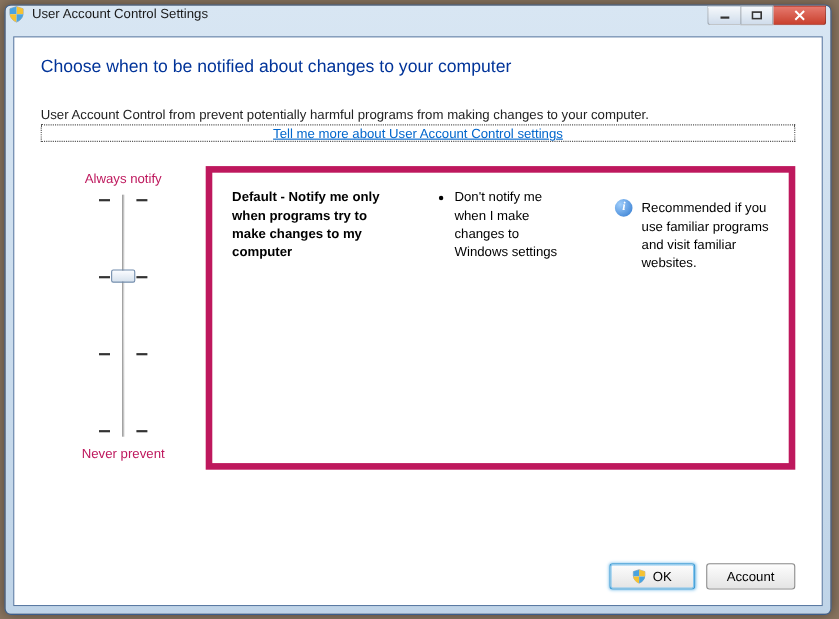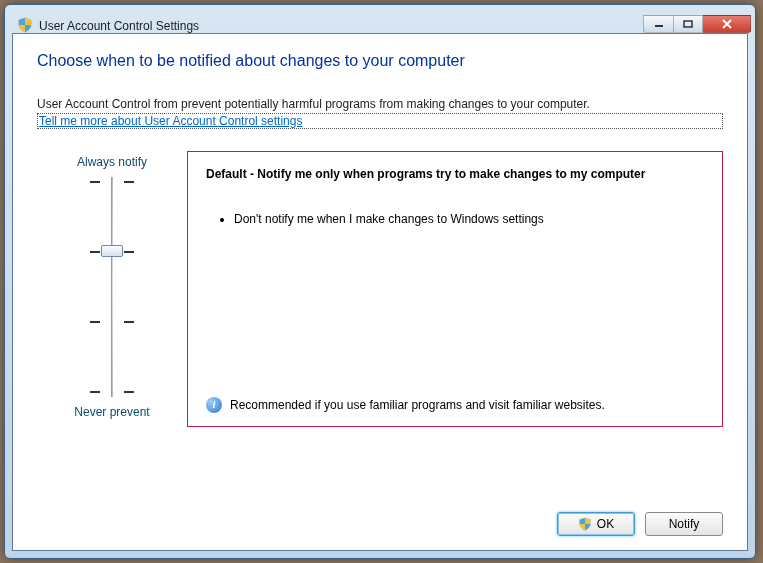--- a/index.html
+++ b/index.html
@@ -21,22 +21,22 @@
       background: linear-gradient(to bottom, #d8e6f3, #bfd4e8);
       border: 1px solid #3b5d8a;
       border-radius: 6px;
       box-shadow: 0 0 12px rgba(0,0,0,0.4);
       display: flex;
       flex-direction: column;
     }
     .titlebar {
       height: 28px;
       display: flex;
-      align-items: flex-end;
-      padding: 0 4px 0 12px;
+      align-items: flex-start;
+      padding: 0 4px 0 2px;
       background: transparent;
     }
     .titlebar-icon {
       width: 16px; height: 16px; margin-right: 6px;
     }
     .title-text {
       flex: 1;
       color: #1a1a1a;
       font-size: 12px;
     }
@@ -76,34 +76,35 @@
       color: #222;
       font-size: 12px;
       line-height: 1.4;
     }
     .link {
       color: #0066cc;
       text-decoration: underline;
       border: 1px dotted #555;
       display: inline-block;
       padding: 0 1px;
+      text-align: center;
     }
     .body-area {
       display: flex;
       margin-top: 22px;
     }
     .slider-block {
       width: 150px;
       display: flex;
       flex-direction: column;
       align-items: center;
     }
     .slider-label-top, .slider-label-bottom {
       font-size: 12px;
-      color: #0c4a6e;
+      color: #be185d;
       margin: 4px 12px 8px;
     }
     .slider-label-bottom { margin-top: 8px; }
     .slider-track {
       position: relative;
       height: 220px;
       width: 60px;
       display: flex;
       justify-content: center;
     }
@@ -128,25 +129,25 @@
       position: absolute;
       left: 50%;
       transform: translateX(-50%);
       width: 22px; height: 12px;
       background: linear-gradient(#fafcff,#d7e2ee);
       border: 1px solid #6f8aab;
       border-radius: 2px;
     }
     .desc-panel {
       flex: 1;
-      border: 1px solid #be185d;
+      border: 6px solid #be185d;
       padding: 14px 16px 12px 18px;
       min-height: 244px;
       display: flex;
-      flex-direction: column;
+      flex-direction: row;
       gap: 18px;
     }
     .desc-title { font-weight: bold; font-size: 12px; margin-bottom: 10px; line-height:1.4;}
     .desc-list { margin-left: 28px; font-size: 12px; line-height:1.4;}
     .desc-list li { margin-bottom: 6px; list-style: disc; }
     .spacer { flex: 1; }
     .recommend {
       display: flex; align-items: flex-start; gap: 8px;
       font-size: 12px; line-height:1.4; margin-top:10px;
     }
@@ -264,17 +265,17 @@
         <svg class="shield-mini" viewBox="0 0 16 16">
           <path d="M8 1 L14 3 V7 C14 11 11 14 8 15 C5 14 2 11 2 7 V3 Z" fill="#fff" stroke="#777" stroke-width="0.5"></path>
           <path d="M8 1 L14 3 V8 H8 Z" fill="#f5c233"></path>
           <path d="M8 1 L2 3 V8 H8 Z" fill="#4aa3e0"></path>
           <path d="M2 8 H8 V15 C5 14 2 11 2 8 Z" fill="#f5c233"></path>
           <path d="M14 8 H8 V15 C11 14 14 11 14 8 Z" fill="#4aa3e0"></path>
         </svg>
         <span>OK</span>
       </button>
       <button class="btn">
-        <span>Notify</span>
+        <span>Account</span>
       </button>
     </div>
   </div>
 </div>
 
 </body></html>

